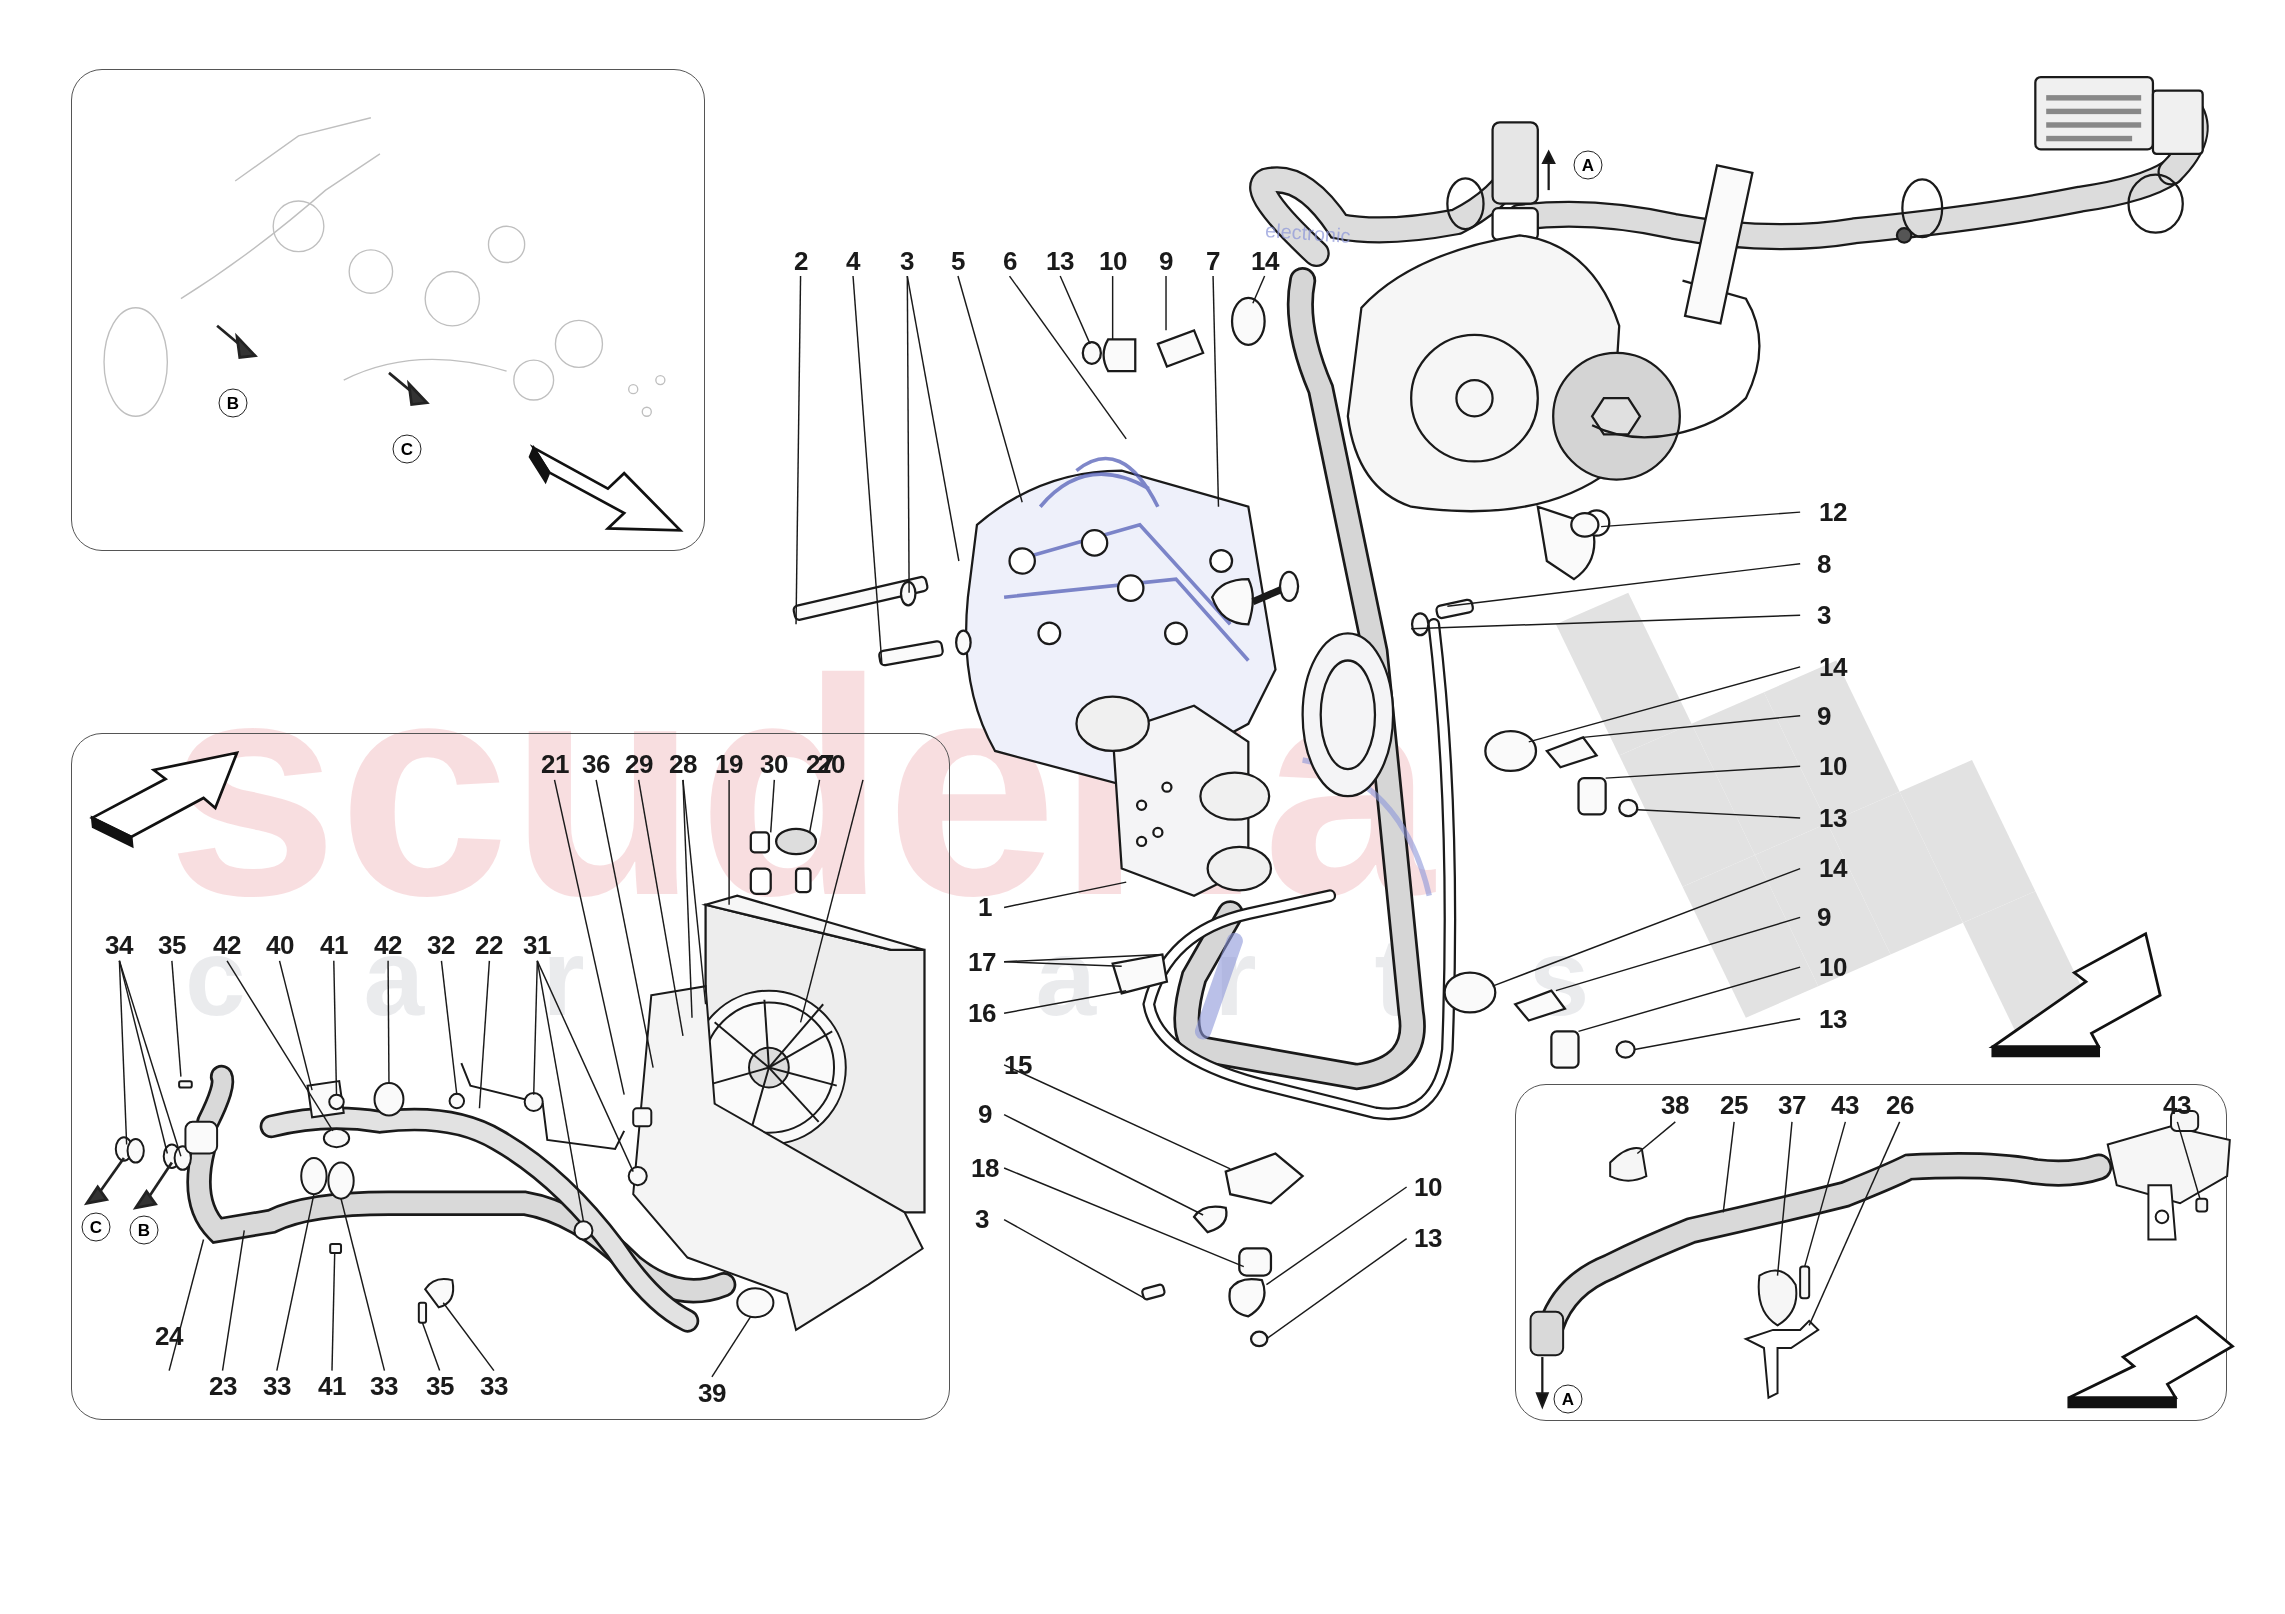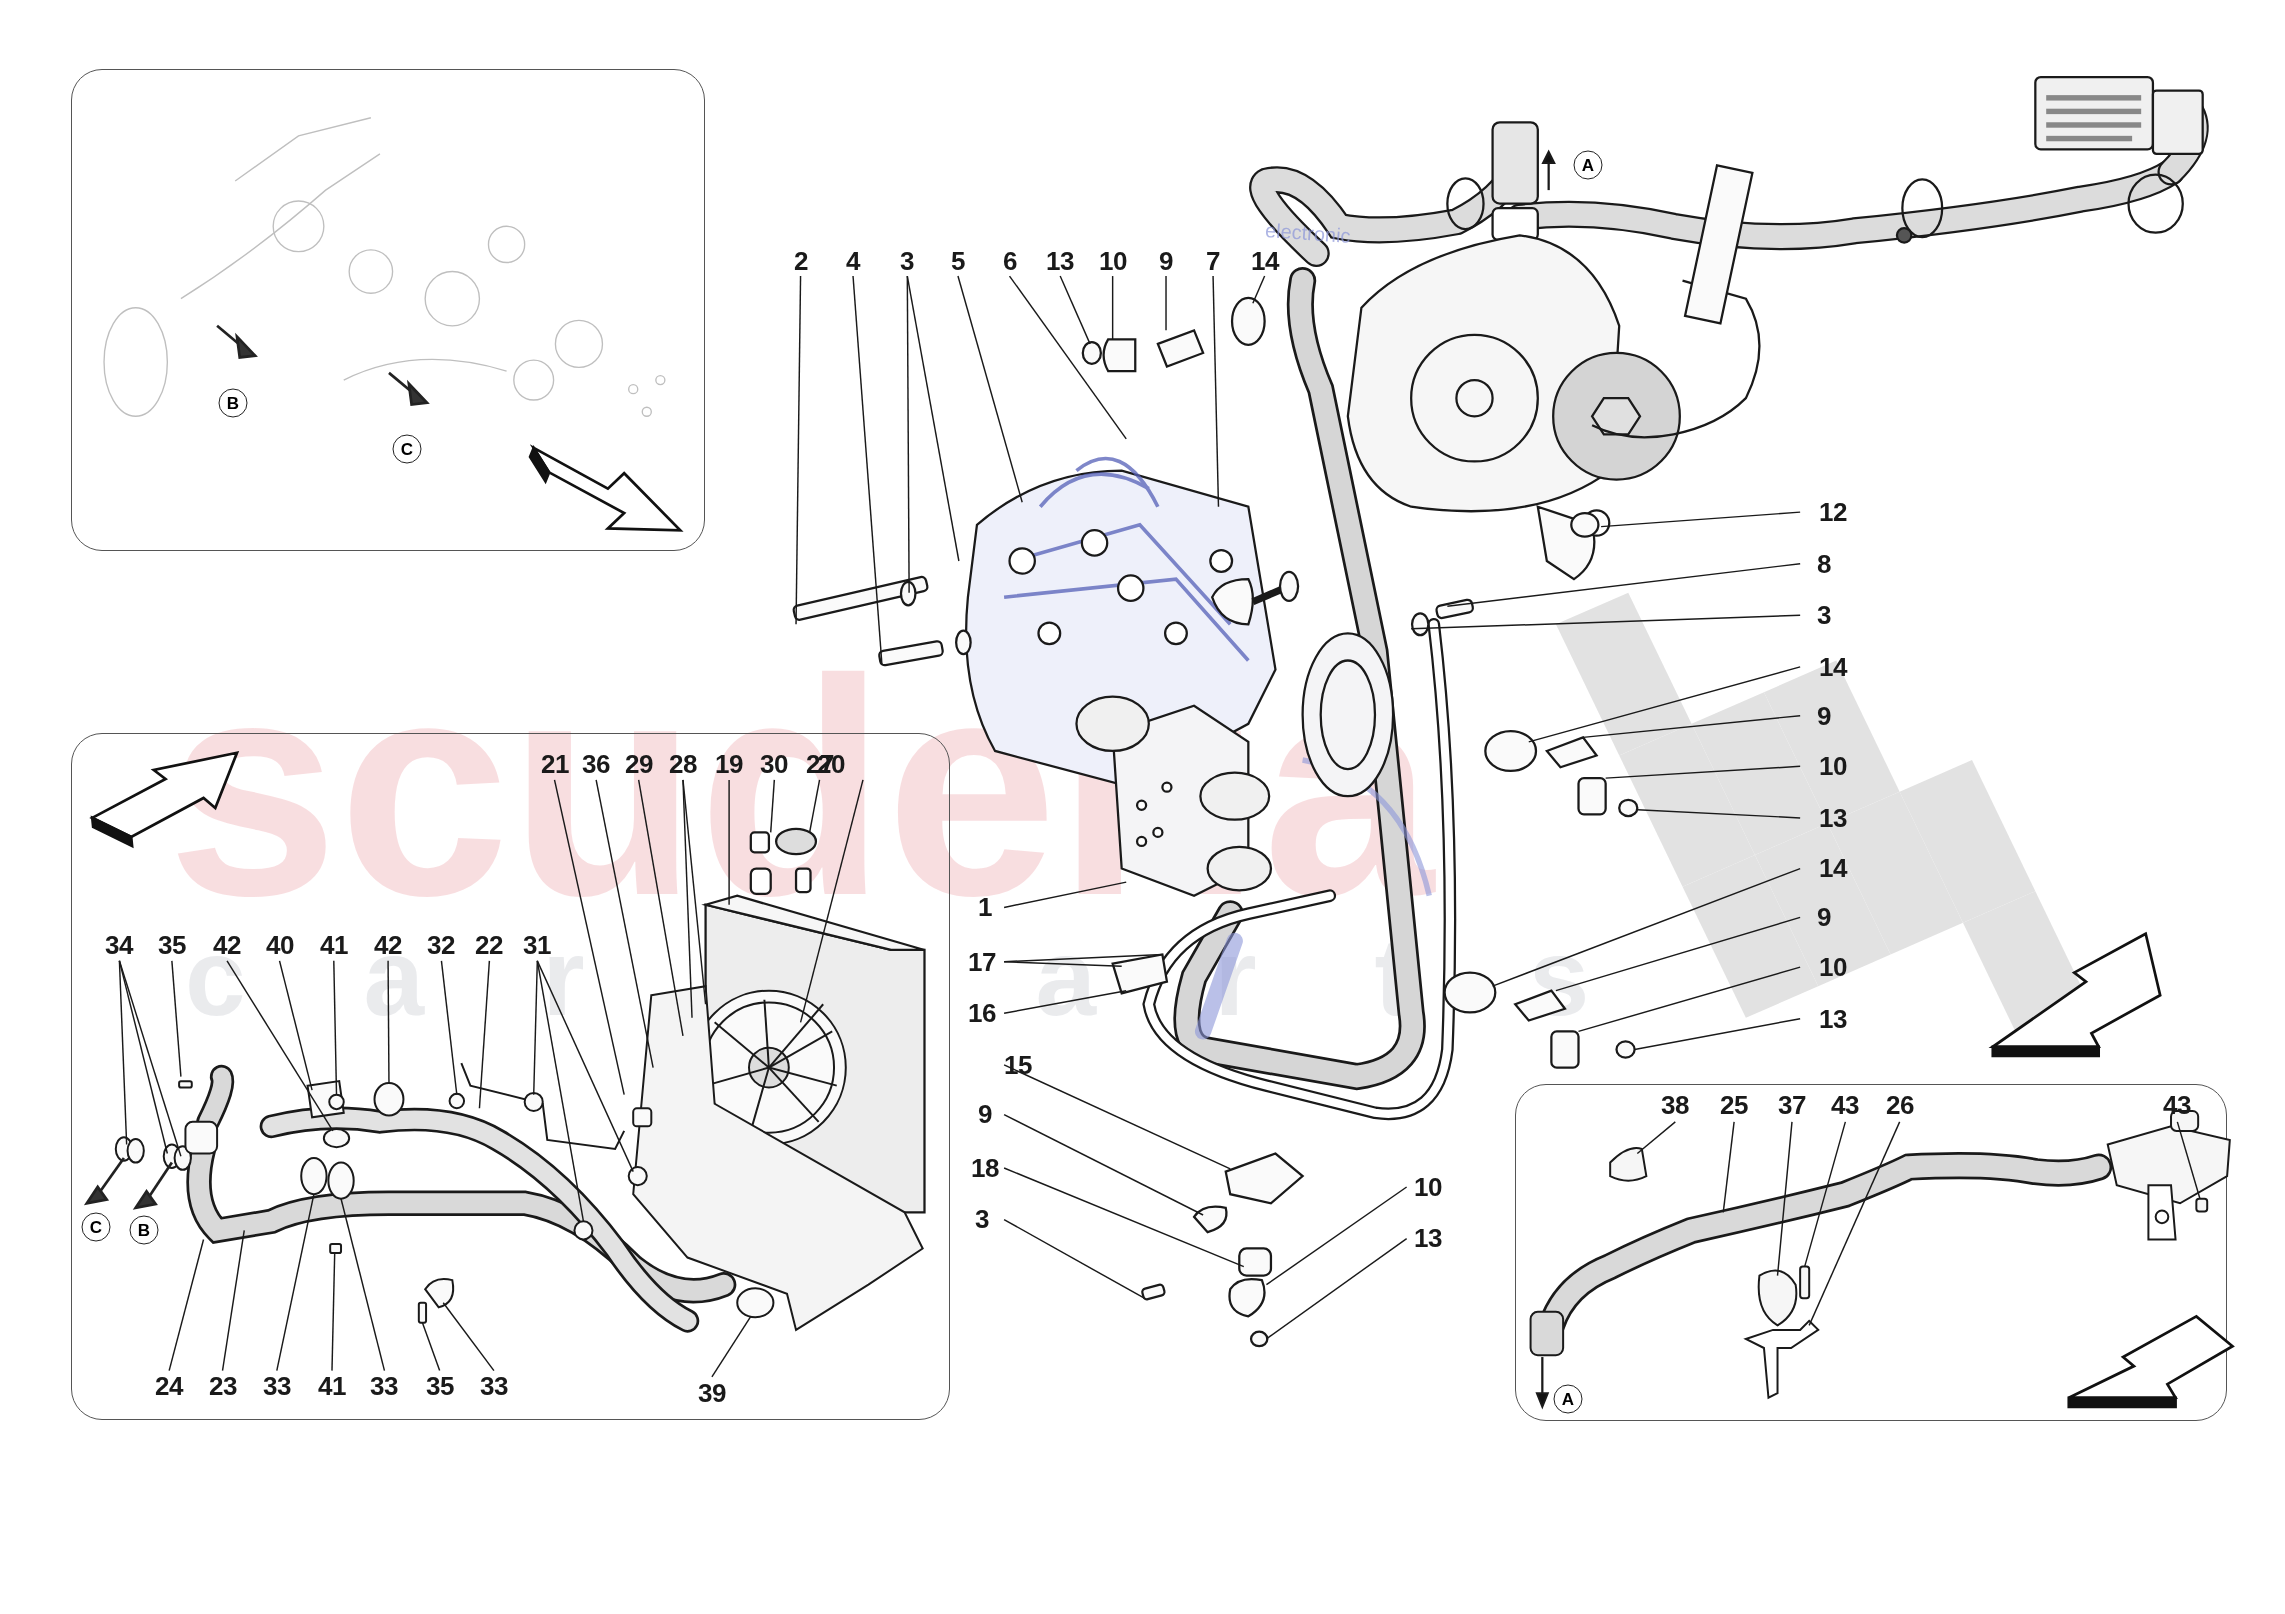--- a/index.html
+++ b/index.html
@@ -418,21 +418,21 @@
       <div class="label" style="left: 831px; top: 764px;">20</div>
       <div class="label" style="left: 119px; top: 945px;">34</div>
       <div class="label" style="left: 172px; top: 945px;">35</div>
       <div class="label" style="left: 227px; top: 945px;">42</div>
       <div class="label" style="left: 280px; top: 945px;">40</div>
       <div class="label" style="left: 334px; top: 945px;">41</div>
       <div class="label" style="left: 388px; top: 945px;">42</div>
       <div class="label" style="left: 441px; top: 945px;">32</div>
       <div class="label" style="left: 489px; top: 945px;">22</div>
       <div class="label" style="left: 537px; top: 945px;">31</div>
-      <div class="label" style="left: 169px; top: 1386px;">24</div>
+      <div class="label" style="left: 169px; top: 1336px;">24</div>
       <div class="label" style="left: 223px; top: 1386px;">23</div>
       <div class="label" style="left: 277px; top: 1386px;">33</div>
       <div class="label" style="left: 332px; top: 1386px;">41</div>
       <div class="label" style="left: 384px; top: 1386px;">33</div>
       <div class="label" style="left: 440px; top: 1386px;">35</div>
       <div class="label" style="left: 494px; top: 1386px;">33</div>
       <div class="label" style="left: 712px; top: 1393px;">39</div>
     </div>
   <div id="labels-br">
       <div class="label" style="left: 1675px; top: 1105px;">38</div>

